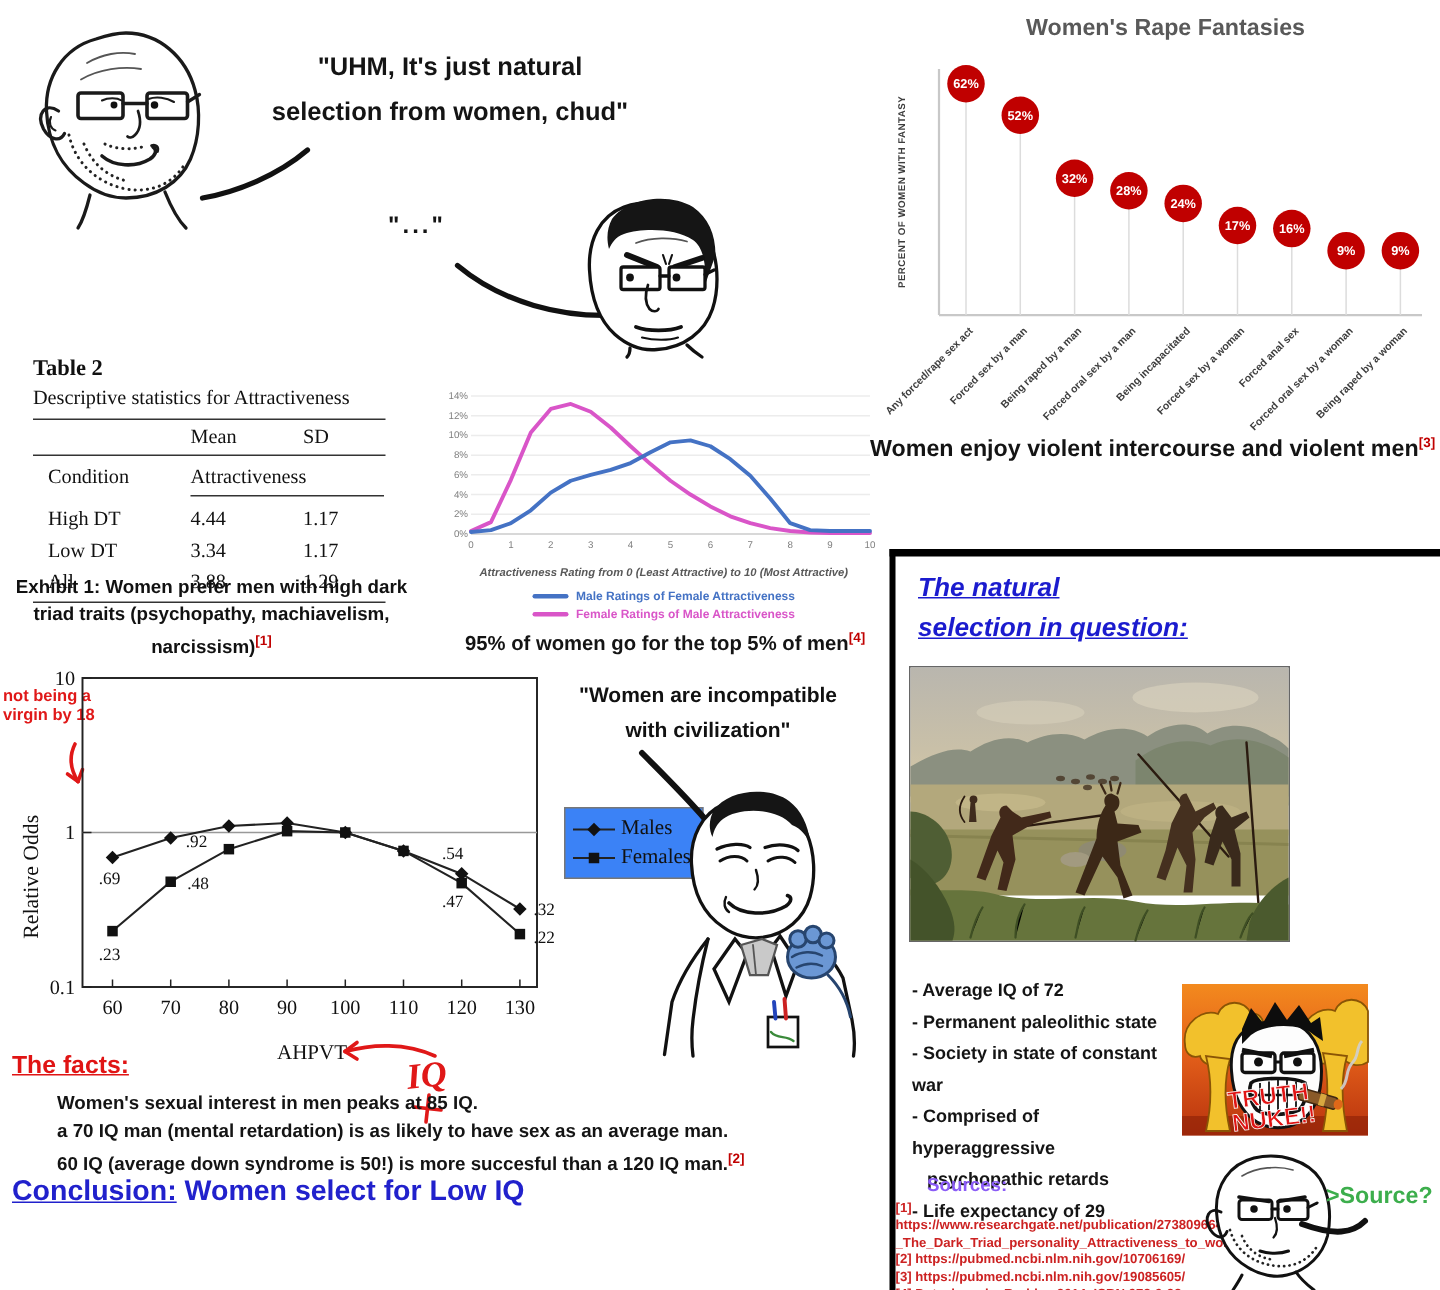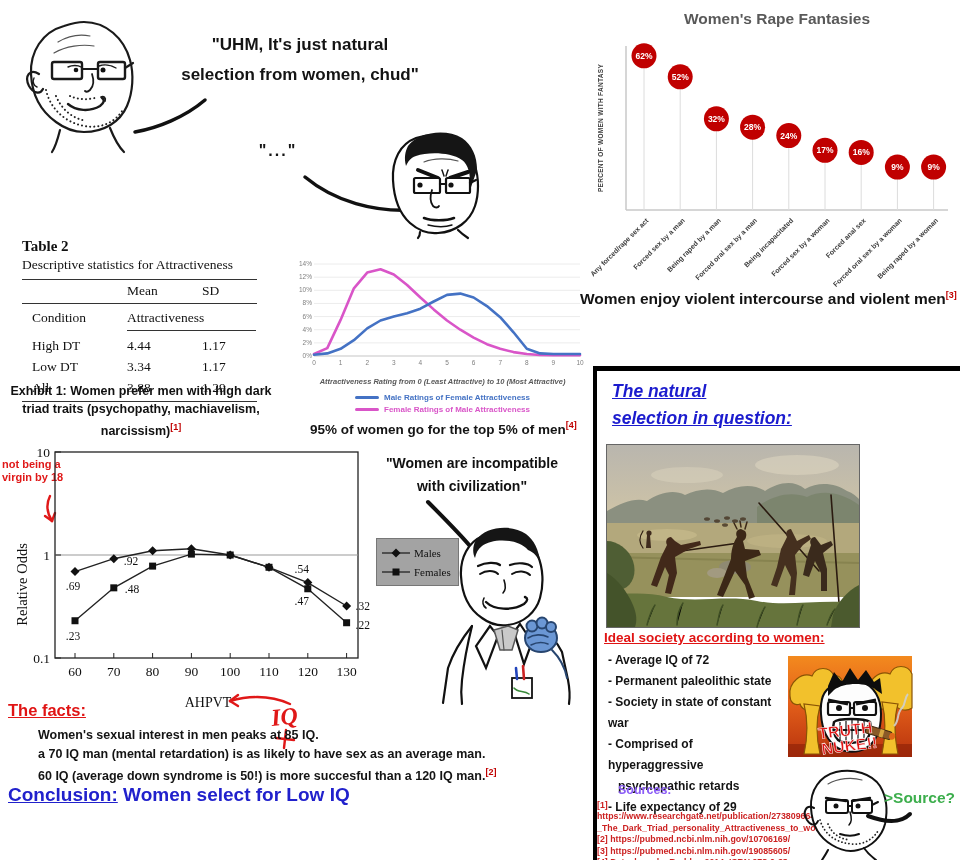--- a/index.html
+++ b/index.html
@@ -29,22 +29,22 @@
   .att-xlabel{font-size:7.5px;font-style:italic;font-weight:bold;color:#595959;text-align:center;}
   .leg-row{display:flex;justify-content:center;align-items:center;gap:5px;height:12px;font-size:8px;font-weight:bold;}
   .leg-swatch{display:inline-block;width:24px;height:3px;border-radius:2px;}
   .note-bold{font-weight:bold;font-size:13.5px;text-align:left;color:#141414;}
   .note-semibold{font-weight:600;font-size:15.5px;text-align:left;color:#141414;}
   
   .red-note{color:#e01818;font-size:11px;font-weight:bold;line-height:13px;}
   .vlabel{position:absolute;left:-43px;top:576px;width:130px;text-align:center;
           transform:rotate(-90deg);font-family:"Liberation Serif",serif;font-size:14.5px;}
   .ahpvt{font-family:"Liberation Serif",serif;font-size:14px;text-align:center;}
-  .odds-legend{border:1px solid #777;background:#a3a3a3;padding:4px 7px 4px 5px;
-               font-family:"Liberation Serif",serif;font-size:11px;}
+  .odds-legend{border:1px solid #777;background:#3b82f6;padding:4px 7px 4px 5px;
+               font-family:"Liberation Serif",serif;font-size:14px;}
   .odds-legend .lrow{display:flex;align-items:center;gap:4px;height:19px;}
   
   .facts-h{color:#e01414;font-weight:bold;font-size:16.5px;text-decoration:underline;}
   .facts-line{font-size:12.5px;font-weight:600;line-height:18.5px;color:#141414;}
   .conclusion{font-size:19px;font-weight:bold;color:#2121cc;}
   .conclusion .ul{text-decoration:underline;}
   
   .panel-border{background:#000;}
   .ns-heading{color:#1b1bce;font-weight:bold;font-style:italic;font-size:17.5px;
               text-decoration:underline;line-height:27px;}
@@ -450,21 +450,20 @@
     <g stroke="#3f4f24" stroke-width="1.5" stroke-linecap="round">
       <path d="M40,180 C42,172 44,166 48,160"></path>
         <path d="M70,180 C70,172 72,164 76,158"></path>
       <path d="M110,180 C112,172 112,166 116,160"></path>
         <path d="M150,182 C152,174 154,168 158,162"></path>
       <path d="M190,180 C192,172 192,166 196,160"></path>
         <path d="M220,180 C222,174 224,168 228,164"></path>
     </g>
   </svg>
 
-  <div class="abs ideal-h" style="left:604px;top:630px">Ideal society according to women:</div>
   <div class="abs" style="left:608px;top:650px;width:180px">
     <div class="ideal-item prewrap">- Average IQ of 72</div>
     <div class="ideal-item prewrap">- Permanent paleolithic state</div>
     <div class="ideal-item prewrap">- Society in state of constant war</div>
     <div class="ideal-item prewrap">- Comprised of hyperaggressive
    psychopathic retards</div>
     <div class="ideal-item prewrap">- Life expectancy of 29</div>
   </div>
 
   <svg class="abs" style="left:788px;top:656px" width="124" height="101" viewBox="0 0 124 101">

